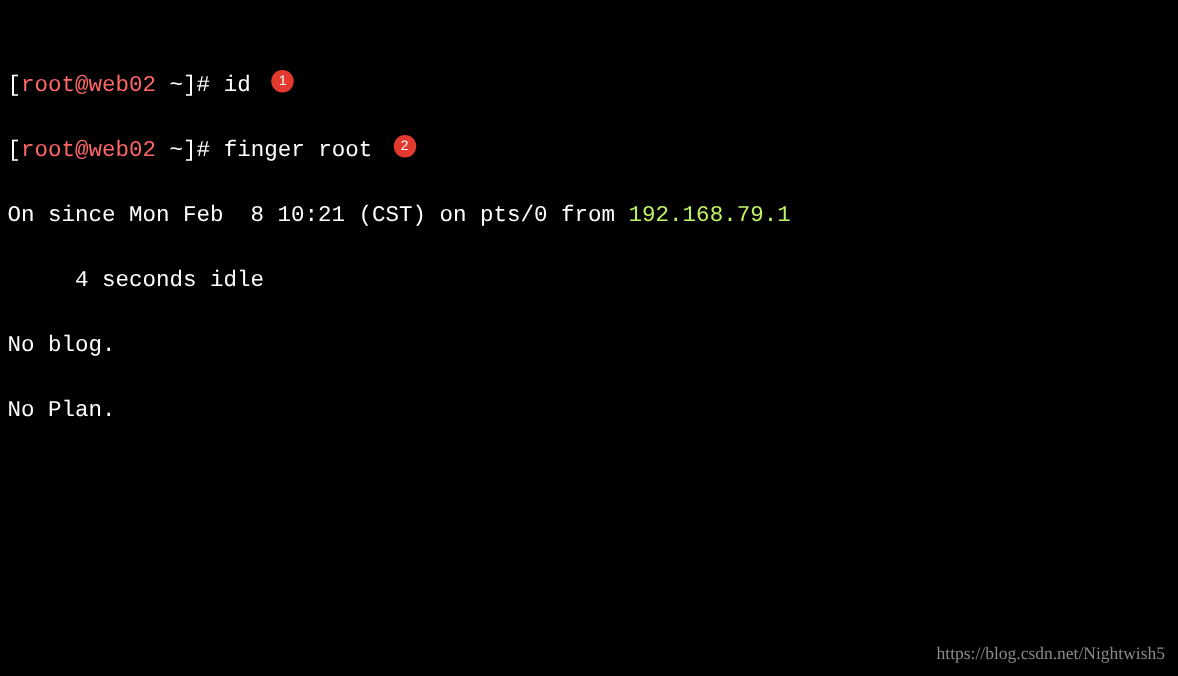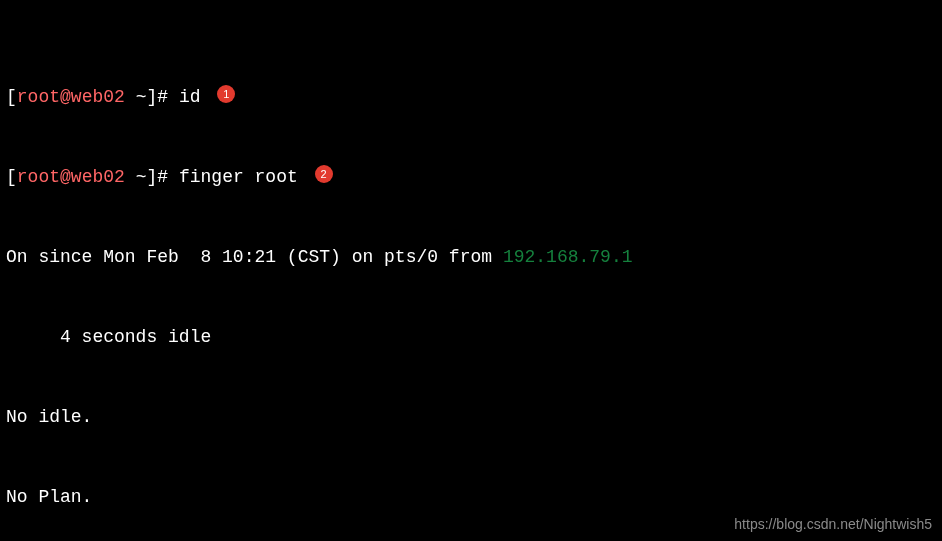--- a/index.html
+++ b/index.html
@@ -20,57 +20,57 @@
     white-space: pre;
   }
   .prompt .bracket { color: #fff; }
   .user   { color: #ff6666; }
   .at     { color: #ff6666; }
   .host   { color: #ff6666; }
   .tilde  { color: #fff; }
   .dollar { color: #fff; }
   .cmd    { color: #fff; }
   .output { color: #fff; }
-  .ip     { color: #15803d; }
+  .ip     { color: #bef264; }
   .badge {
     display: inline-block;
     width: 18px;
     height: 18px;
     border-radius: 50%;
     background: #e23a2e;
     color: #fff;
     font-size: 11px;
     font-family: Arial, sans-serif;
     line-height: 18px;
     text-align: center;
     vertical-align: middle;
     margin-left: 6px;
     position: relative;
     top: -3px;
   }
   .watermark {
     position: absolute;
     bottom: 4px;
     right: 10px;
-    font-family: Liberation Sans, sans-serif;
+    font-family: Liberation Serif, serif;
     font-size: 14px;
     color: #8a8a8a;
   }
-  .line { display: block; margin-top: 28px; }
+  .line { display: block; }
 </style>
 </head>
 <body>
 
 <div class="terminal">
 
 <span class="line"><span class="prompt"><span class="bracket">[</span><span class="user">root</span><span class="at">@</span><span class="host">web02</span> <span class="tilde">~</span><span class="bracket">]</span><span class="dollar">#</span></span> <span class="cmd">id</span> <span class="badge">1</span></span>
 <span class="line"><span class="prompt"><span class="bracket">[</span><span class="user">root</span><span class="at">@</span><span class="host">web02</span> <span class="tilde">~</span><span class="bracket">]</span><span class="dollar">#</span></span> <span class="cmd">finger root</span> <span class="badge">2</span></span>
 <span class="line"><span class="output">On since Mon Feb  8 10:21 (CST) on pts/0 from </span><span class="ip">192.168.79.1</span></span>
 <span class="line output">     4 seconds idle</span>
-<span class="line output">No idle.</span>
+<span class="line output">No blog.</span>
 <span class="line output">No Plan.</span>
 
 
 
 
 
 
 
 
 

